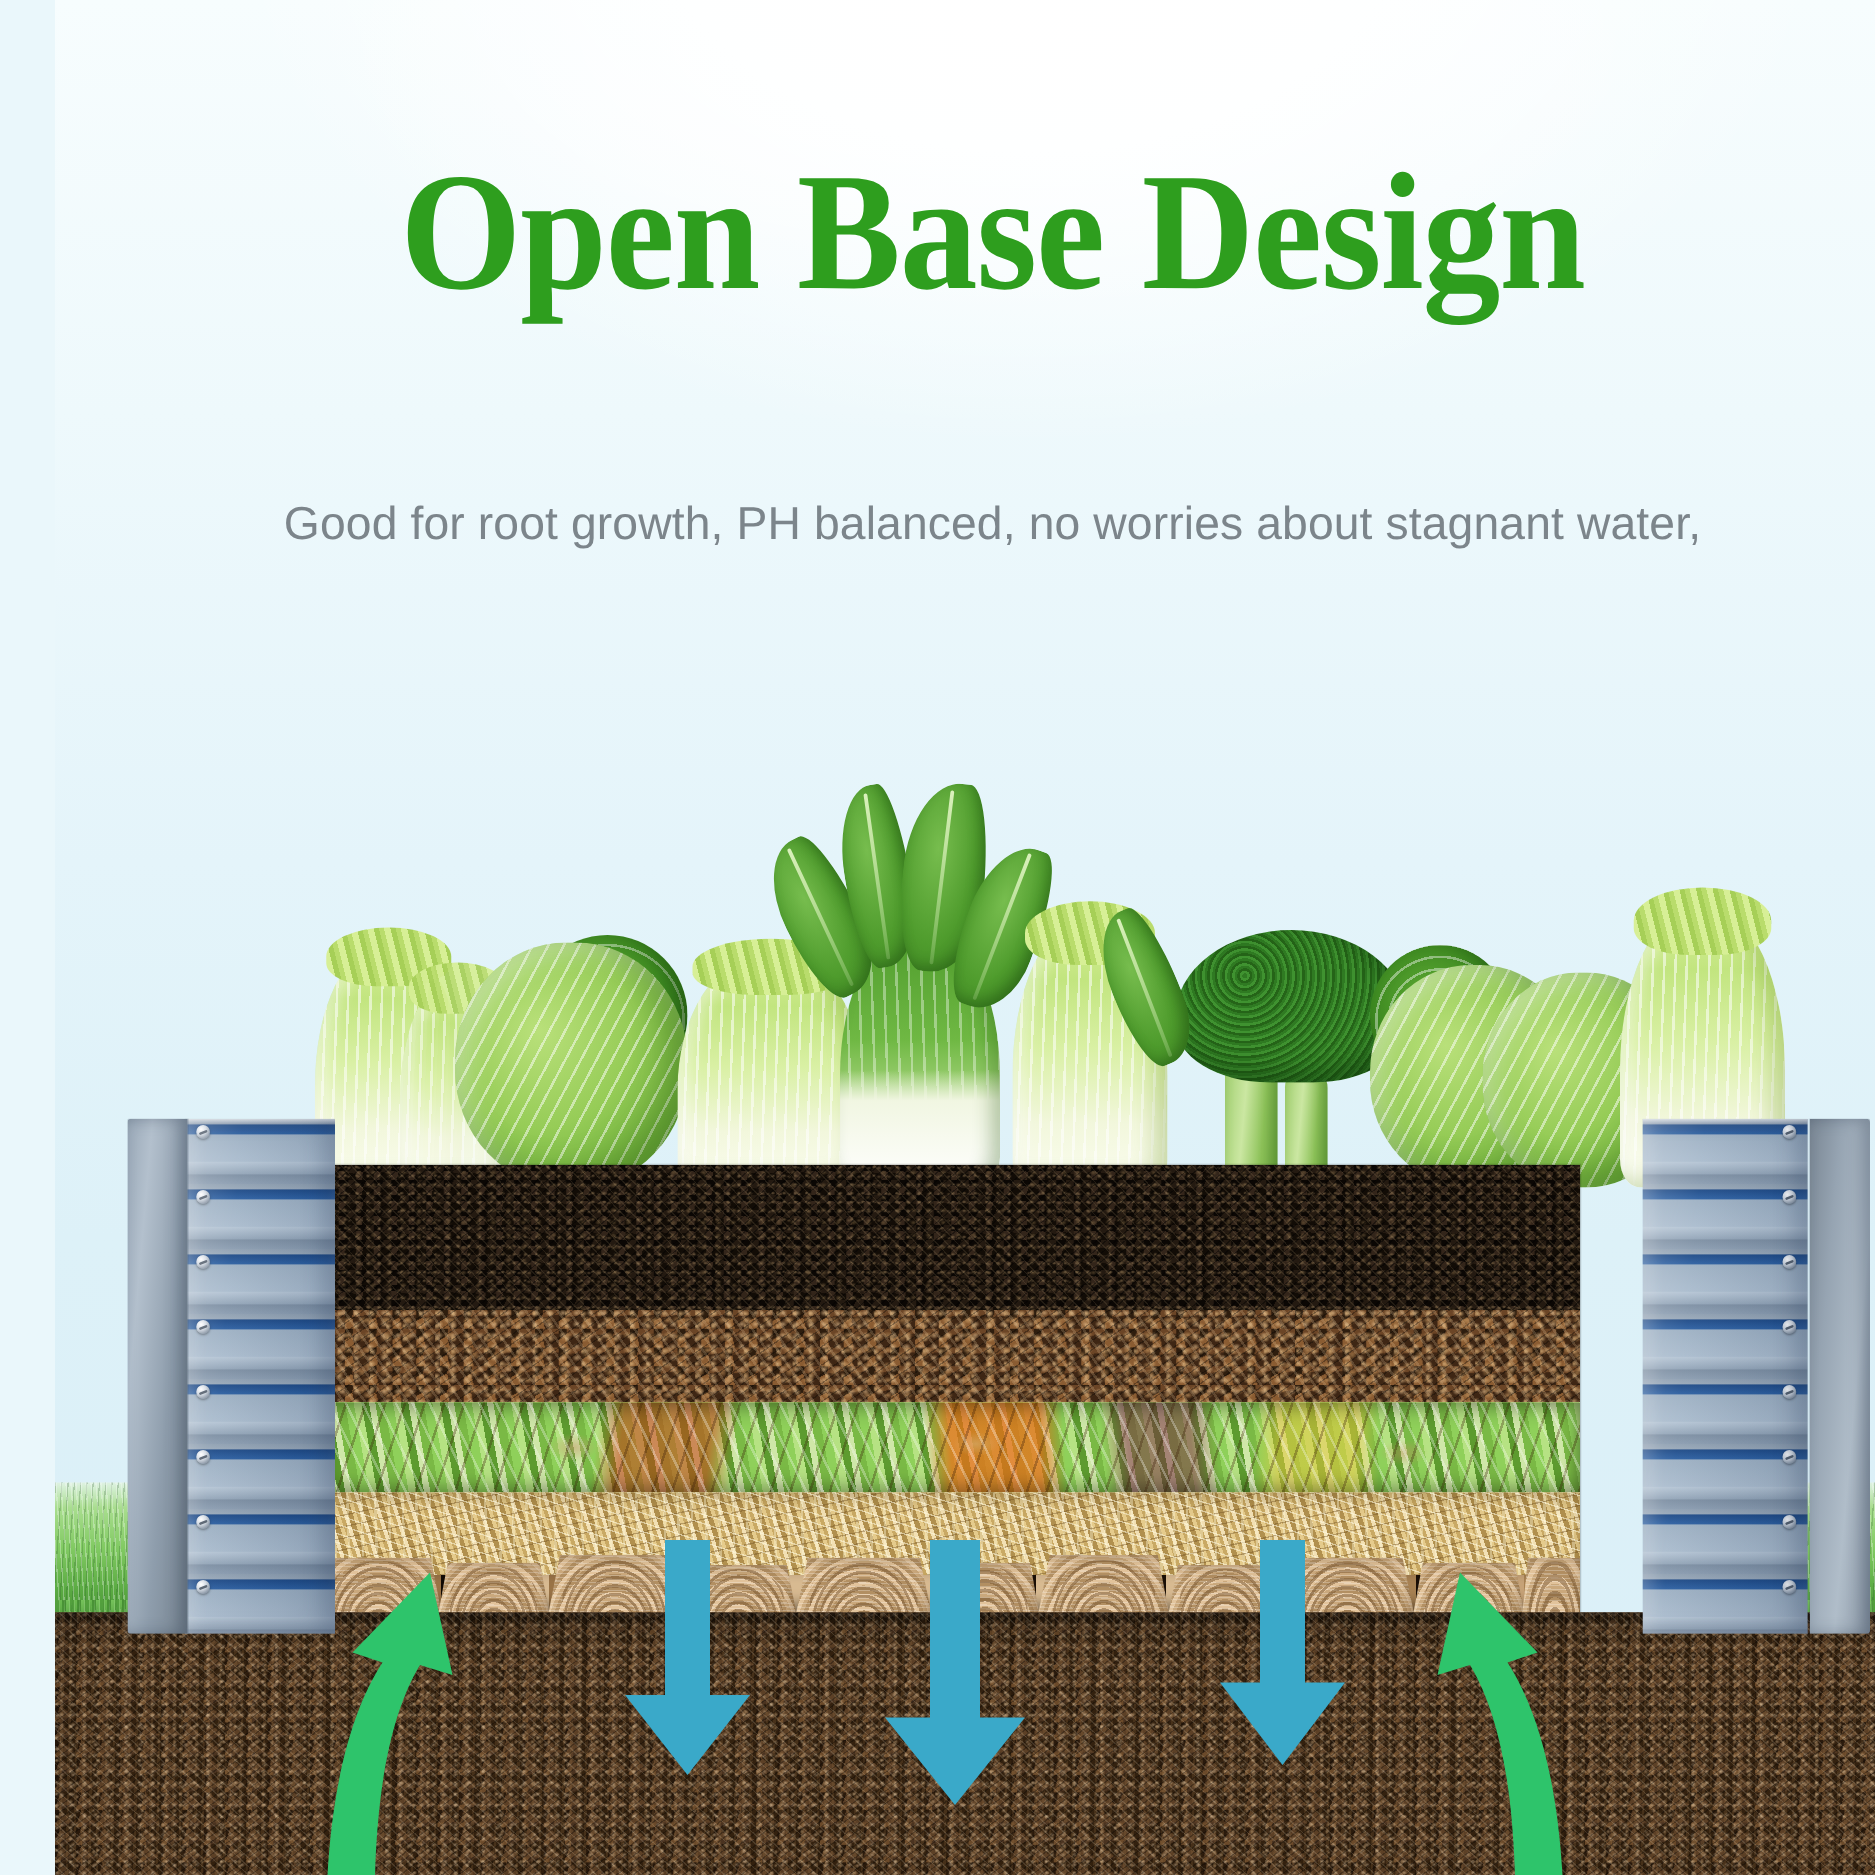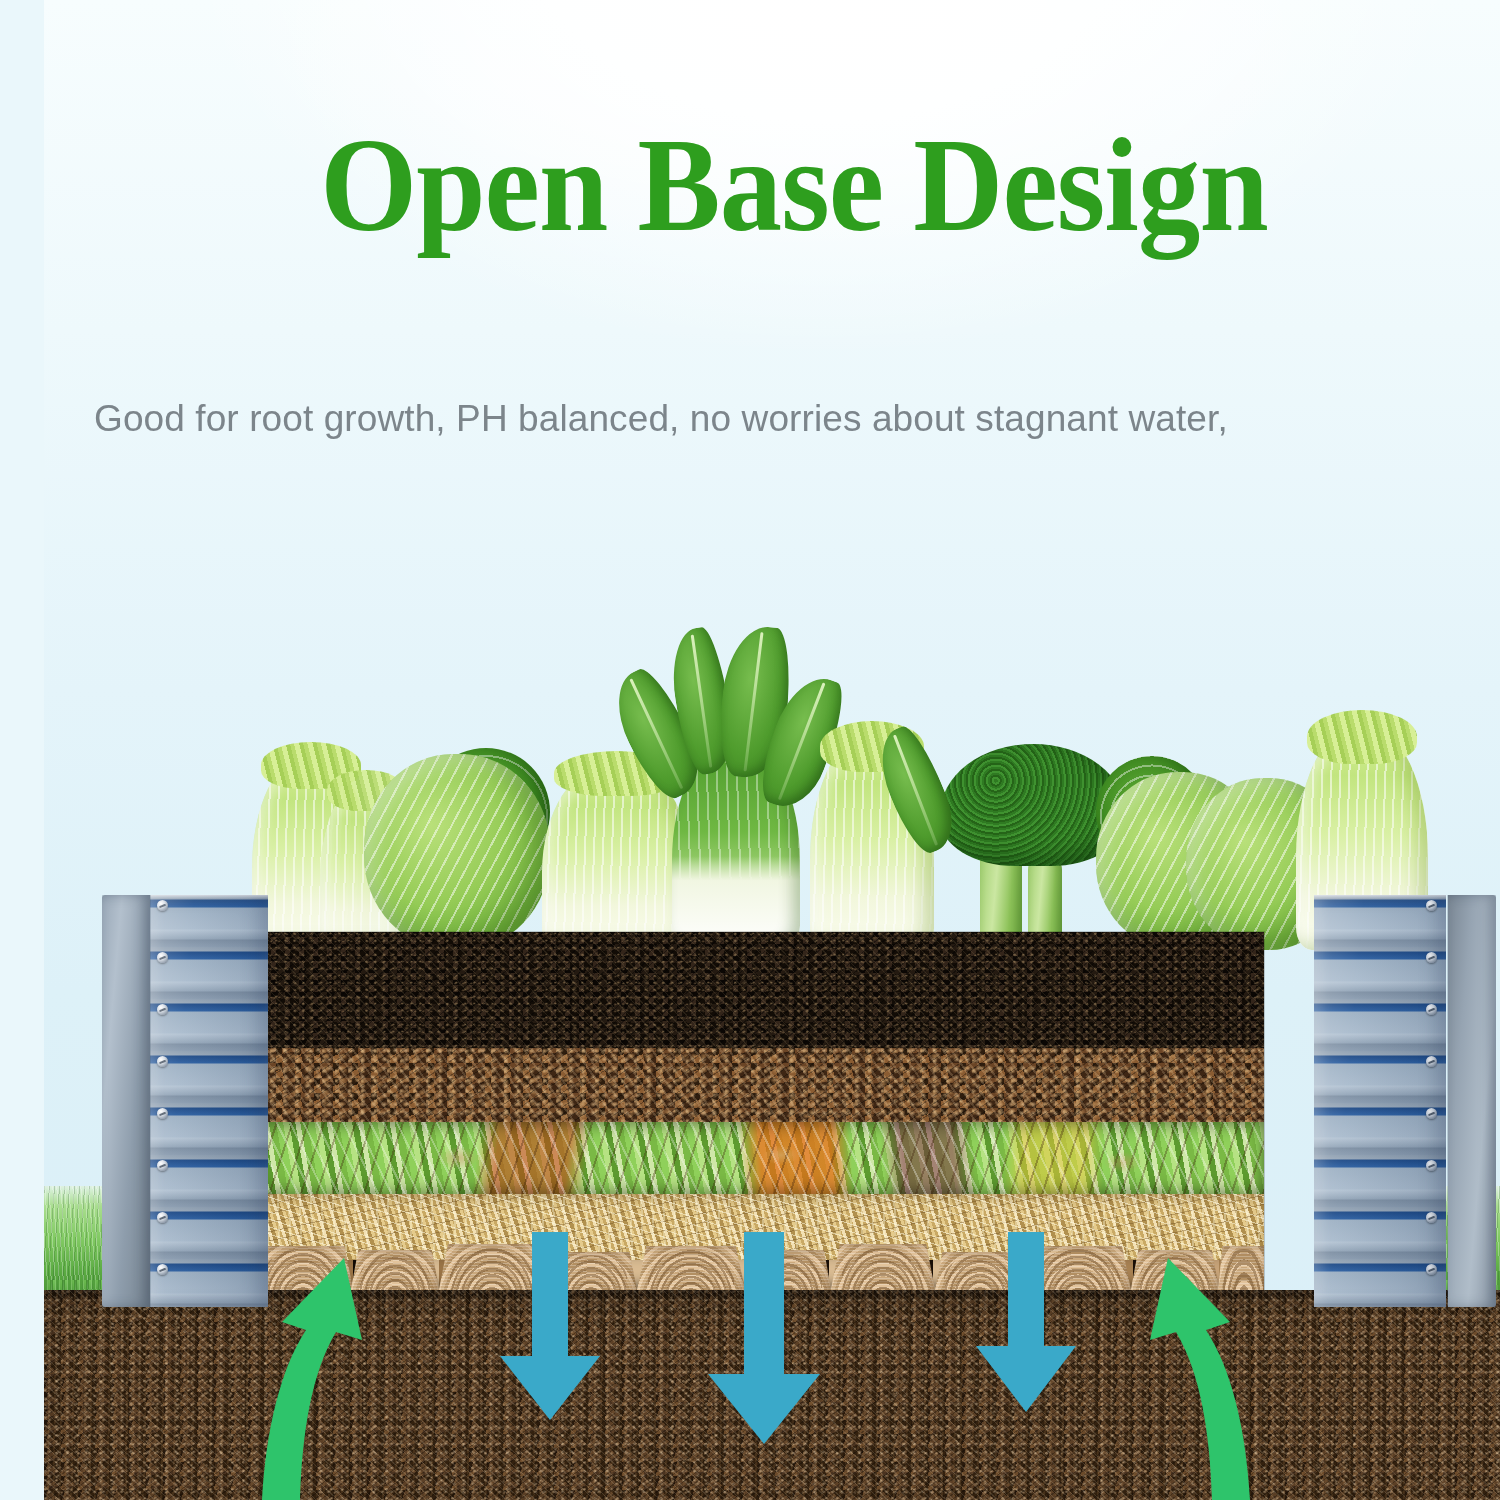--- a/index.html
+++ b/index.html
@@ -36,21 +36,21 @@
     letter-spacing:-1px;
     color:#2e9e1e;
     transform:scaleX(.93);
     transform-origin:center top;
     white-space:nowrap;
   }
   .subtitle{
     position:absolute; left:50%; top:392px;
     transform:translateX(-50%);
     width:1400px;
-    text-align:left;
+    text-align:center;
     font-size:37px;
     line-height:1.45;
     color:#7c858b;
     letter-spacing:.1px;
   }
   .subtitle .ln{ display:block; }
 
   
   .scene{ position:absolute; left:0; top:0; width:1500px; height:1500px; }
 

